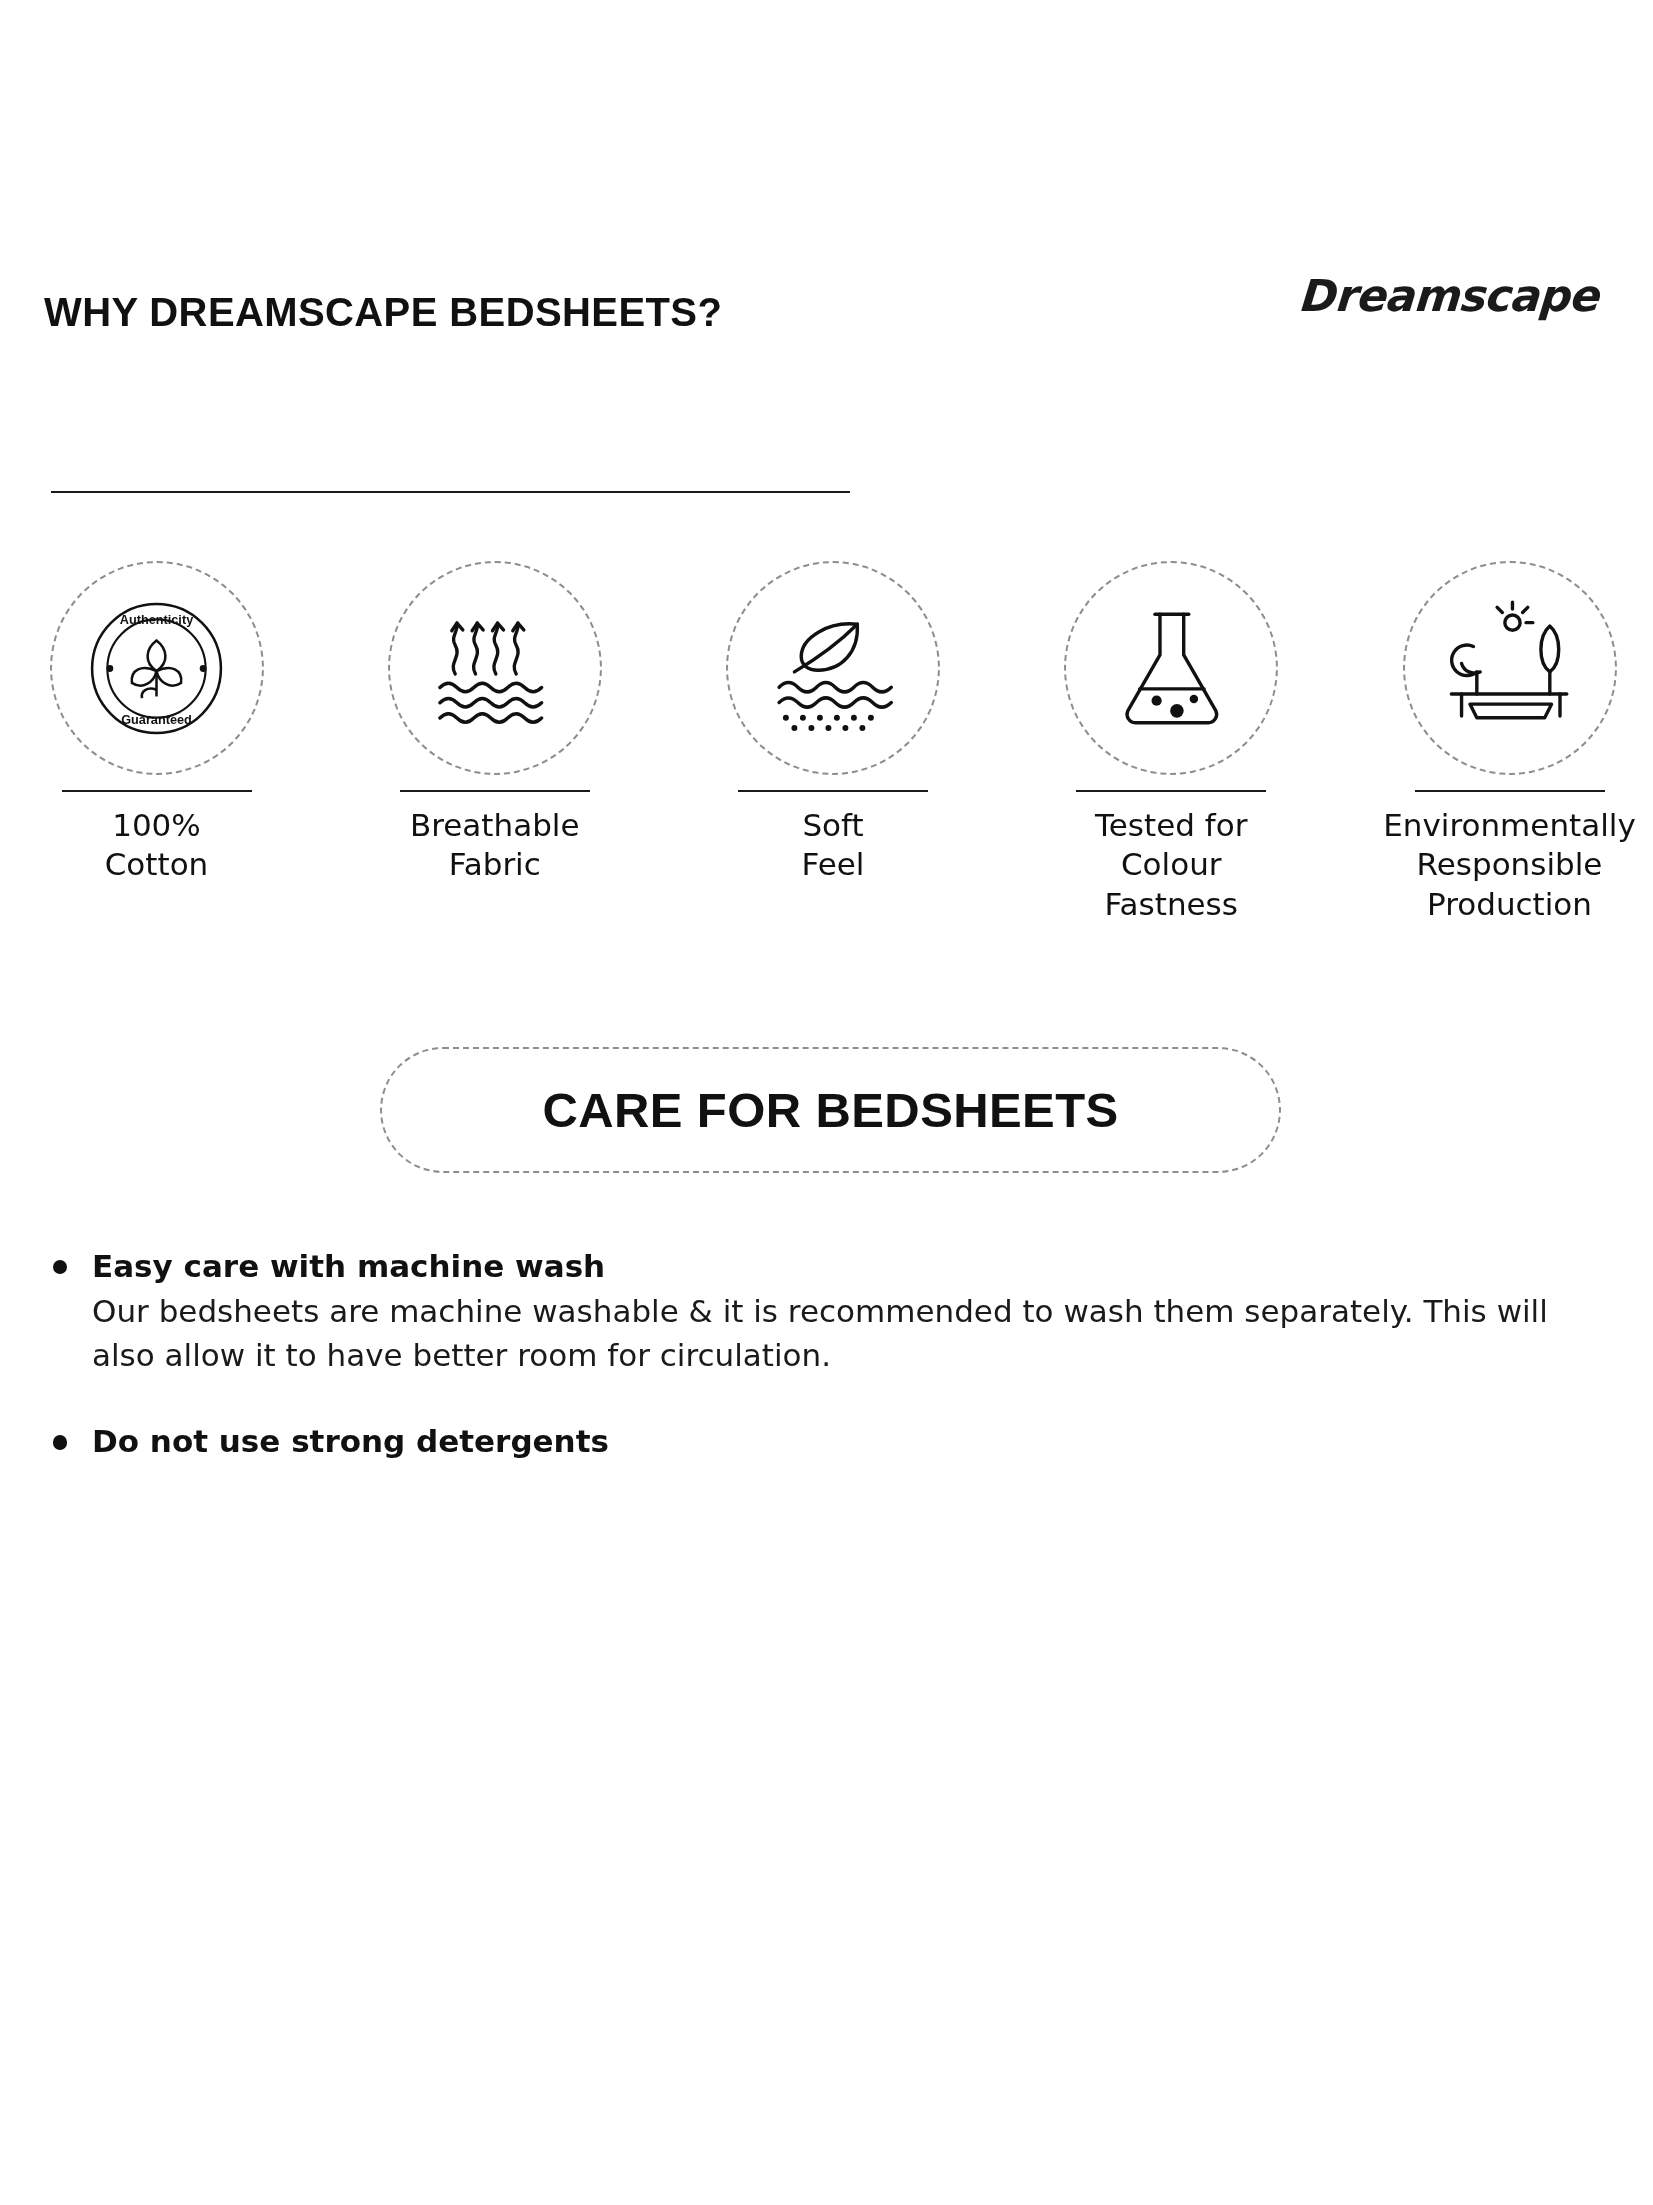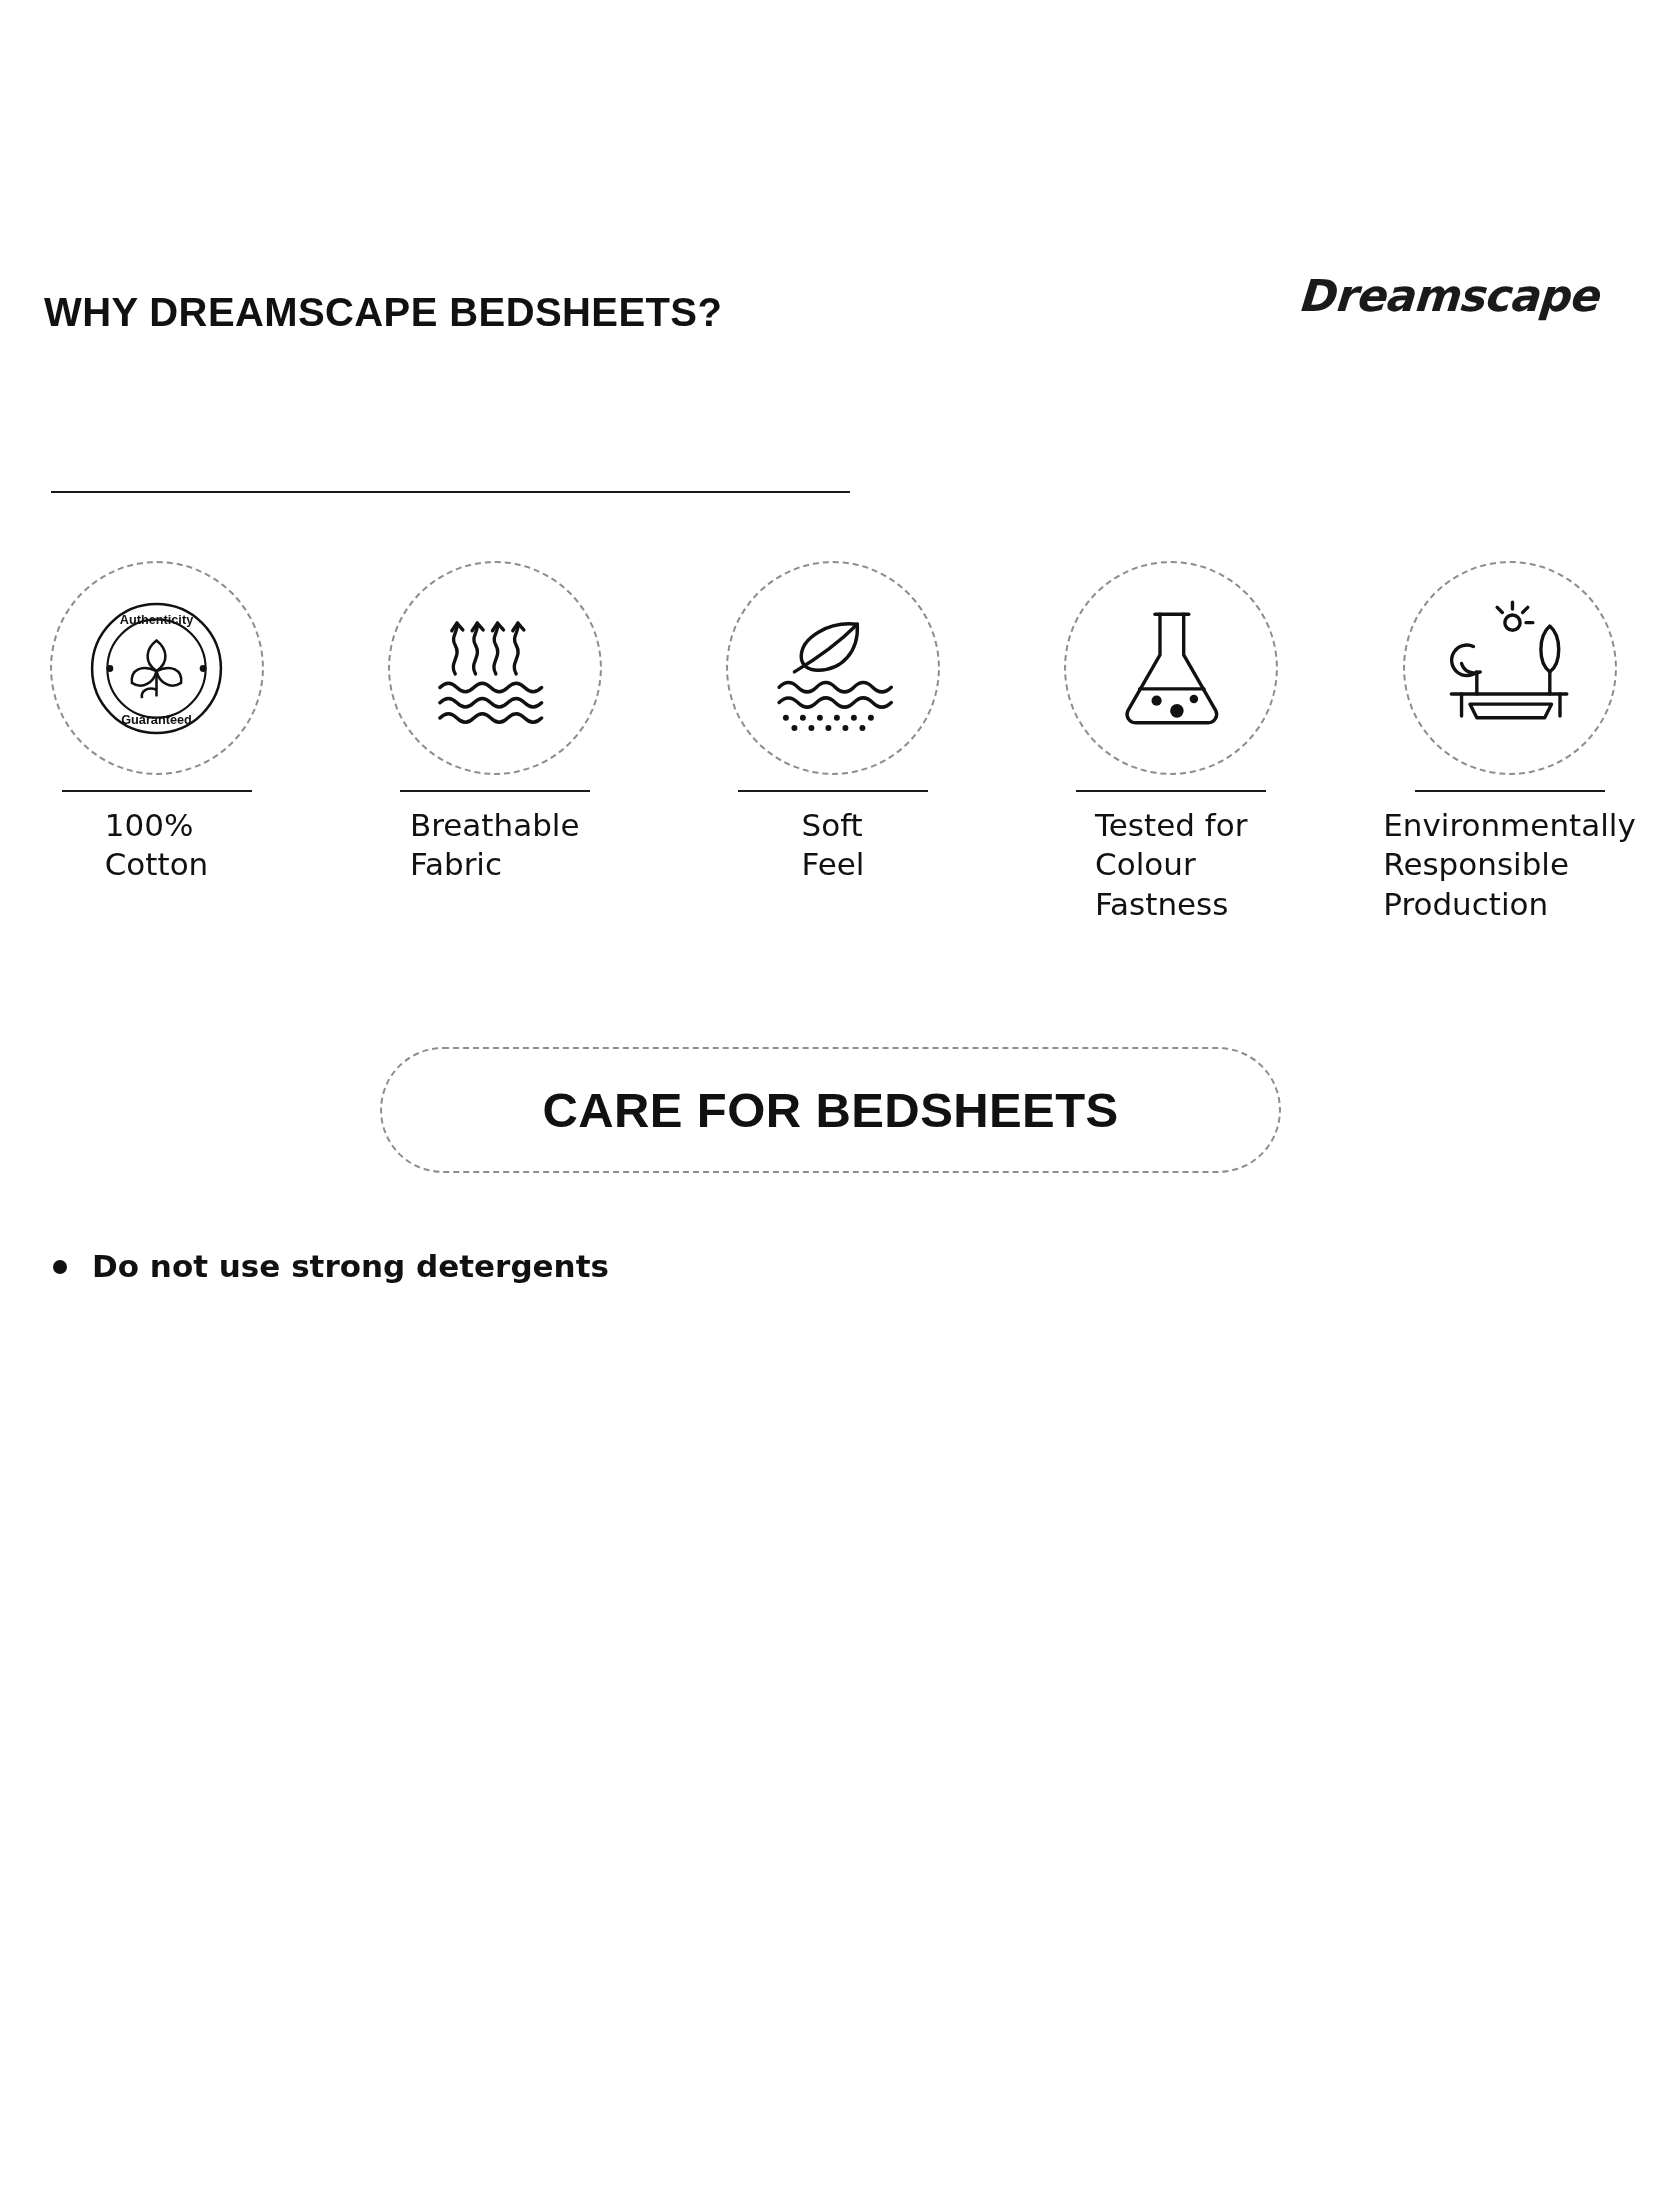--- a/index.html
+++ b/index.html
@@ -91,20 +91,21 @@
   .feature .underline {
     width: 190px;
     height: 1.7px;
     background: #1a1a1a;
     margin-top: 15.3px;
   }
   .feature .flabel {
     margin-top: 13.6px;
     font-size: 31px;
     line-height: 1.28;
+    text-align: center;
     color: #111111;
     font-family: "DejaVu Sans", sans-serif;
   }
 
   
   .care-pill {
     position: absolute;
     left: 380px;
     top: 1047px;
     width: 901px;
@@ -297,20 +298,25 @@
     </div>
 
   </div>
 
   <div class="care-pill">
     <span>CARE FOR BEDSHEETS</span>
   </div>
 
   <div class="care-list">
 
+    <div class="care-item">
+      <span class="bullet"></span>
+      <p class="c-title">Easy care with machine wash</p>
+      <p class="c-body">Our bedsheets are machine washable &amp; it is recommended to wash them separately. This will also allow it to have better room for circulation.</p>
+    </div>
 
     <div class="care-item">
       <span class="bullet"></span>
       <p class="c-title">Do not use strong detergents</p>
     </div>
 
 
   </div>
 
 </div>

